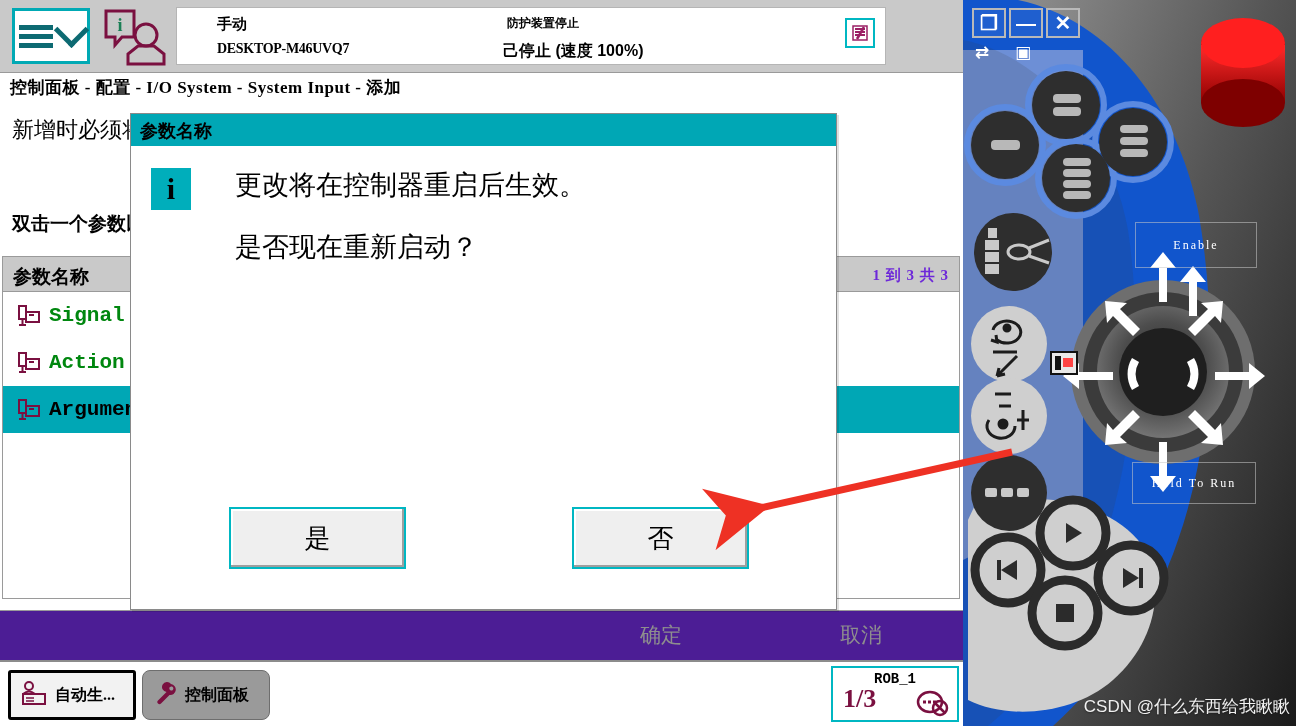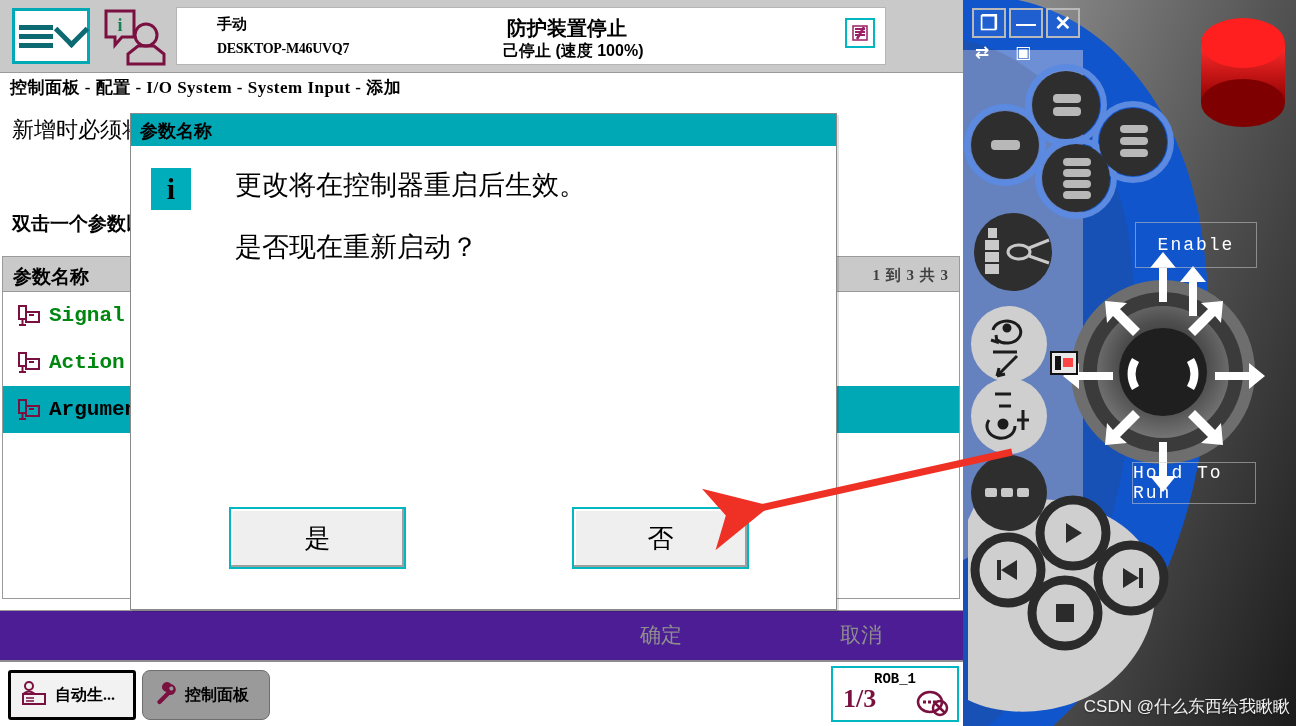--- a/index.html
+++ b/index.html
@@ -38,21 +38,21 @@
     position:absolute;left:100px;top:8px;width:66px;height:58px;
   }
   #status-panel{
     position:absolute;left:176px;top:7px;width:710px;height:58px;
     background:#ffffff;border:1px solid #b5b5b5;box-sizing:border-box;
   }
   .status-cell{position:absolute;font-weight:bold;color:#000;}
   #st-mode{left:40px;top:7px;font-size:15px;}
   #st-host{left:40px;top:33px;font-size:14px;letter-spacing:-0.3px;
            font-family:"Liberation Serif","DejaVu Serif",serif;}
-  #st-guard{left:330px;top:7px;font-size:20px;}
+  #st-guard{left:330px;top:7px;font-size:12px;}
   #st-state{left:326px;top:33px;font-size:16px;}
   #st-taskicon{
     position:absolute;left:668px;top:10px;width:30px;height:30px;
     border:2px solid #00b7c2;background:#ffffff;box-sizing:border-box;
     display:flex;align-items:center;justify-content:center;
   }
 
   
   #breadcrumb{
     position:absolute;left:0;top:73px;width:963px;height:28px;
@@ -77,21 +77,21 @@
   #table-wrap{position:absolute;left:2px;top:155px;width:958px;height:345px;}
   #table-head{
     position:relative;height:36px;background:#c9c9c9;border:1px solid #9a9a9a;box-sizing:border-box;
   }
   #col-param{
     position:absolute;left:10px;top:7px;font-size:19px;font-weight:bold;color:#000;
     font-family:"Liberation Serif","DejaVu Serif",serif;
     text-align:right;
   }
   #pager{
-    position:absolute;right:10px;top:9px;font-size:15px;font-weight:bold;color:#404040;
+    position:absolute;right:10px;top:9px;font-size:15px;font-weight:bold;color:#6d28d9;
     font-family:"Liberation Serif","DejaVu Serif",serif;letter-spacing:1px;
   }
   #table-body{
     position:relative;height:307px;background:#ffffff;
     border-left:1px solid #9a9a9a;border-right:1px solid #9a9a9a;border-bottom:1px solid #9a9a9a;
     box-sizing:border-box;
   }
   .trow{position:relative;height:47px;display:flex;align-items:center;}
   .trow.selected{background:#00a7b5;}
   .trow .ricon{width:40px;margin-left:6px;display:flex;justify-content:center;}
@@ -199,22 +199,22 @@
   #win-max{left:9px;}
   #win-min{left:46px;}
   #win-close{left:83px;}
   .win-small{
     position:absolute;top:42px;color:#ffffff;font-size:17px;font-weight:bold;
   }
   #win-swap{left:12px;}
   #win-cam{left:52px;}
   .pd-label{
     position:absolute;border:1px solid rgba(200,200,200,.55);
-    color:#ffffff;font-size:18px;letter-spacing:2px;
-    font-family:Liberation Mono, monospace;
+    color:#ffffff;font-size:12px;letter-spacing:2px;
+    font-family:Liberation Serif, serif;
     display:flex;align-items:center;justify-content:center;
   }
   #lbl-enable{left:1135px;top:222px;width:120px;height:44px;}
   #lbl-hold{left:1132px;top:462px;width:122px;height:40px;}
 
   #arrow-svg{position:absolute;left:0;top:0;width:1296px;height:726px;pointer-events:none;}
 </style>
 </head>
 <body>
 

